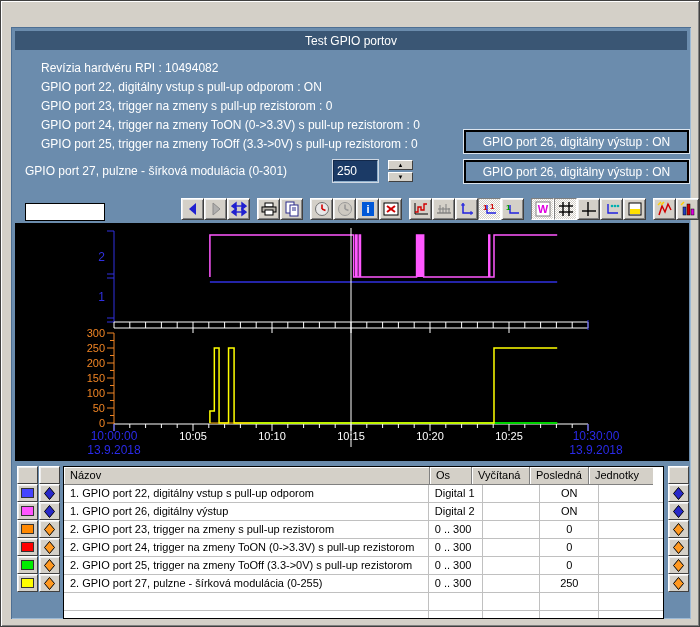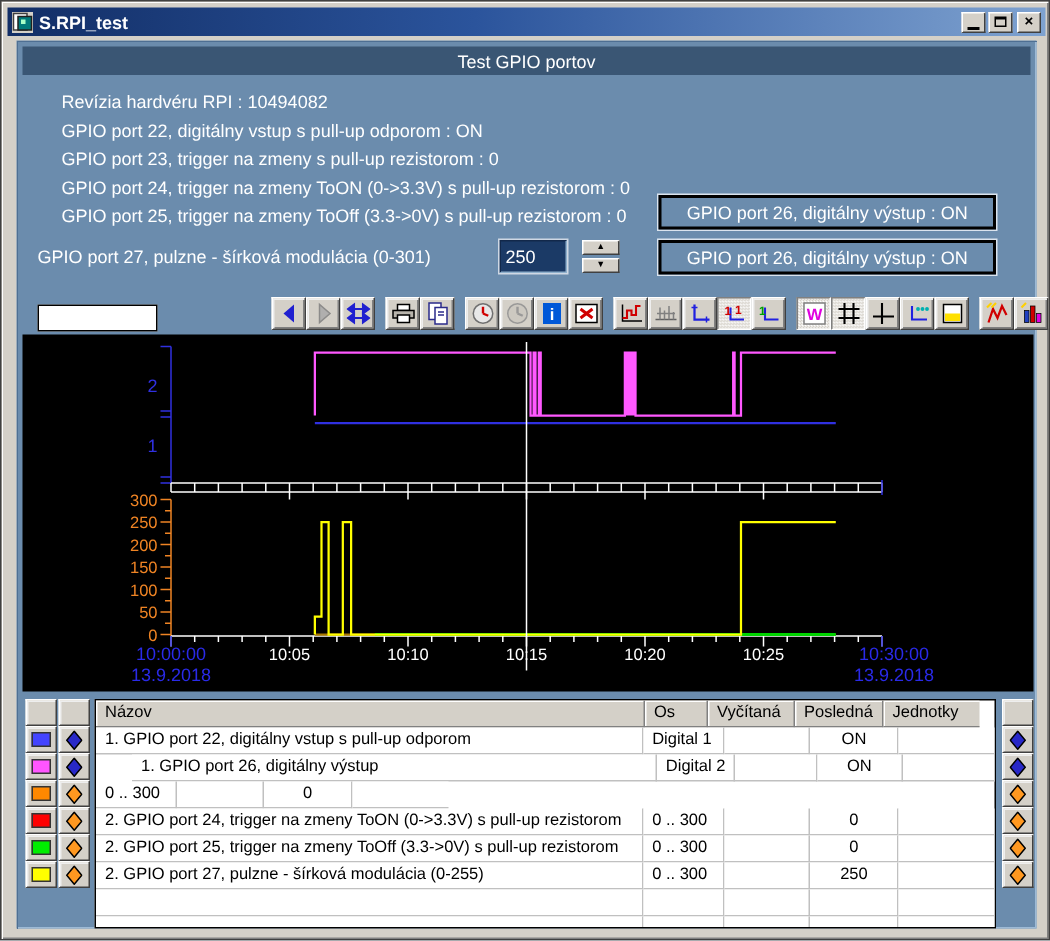--- a/index.html
+++ b/index.html
@@ -20,21 +20,21 @@
        color:#fff;font-size:12px;display:flex;align-items:center;justify-content:center;}
   .info{position:absolute;left:40px;top:58px;width:440px;}
   .info-line{height:19px;line-height:19px;color:#fff;font-size:12px;white-space:nowrap;}
   .pwm-label{position:absolute;left:24px;top:158px;height:24px;line-height:24px;color:#fff;font-size:12px;white-space:nowrap;}
   .pwm-input{position:absolute;left:332px;top:159px;width:45px;height:22px;background:#1b3a66;
        color:#fff;font-size:12px;border:1px solid;border-color:#12284a #8fb0cc #8fb0cc #12284a;
        padding:0 3px;outline:1px solid #cfd8e4;}
   .spinner{position:absolute;left:387px;top:159px;width:25px;height:22px;display:flex;flex-direction:column;justify-content:space-between;}
   .spin-btn{width:25px;height:10px;background:#d4d0c8;border:1px solid;border-color:#fff #404040 #404040 #fff;
        display:flex;align-items:center;justify-content:center;font-size:6px;color:#000;padding:0;line-height:6px;}
-  .gpio-btn{position:absolute;left:438px;width:225px;height:23px;background:#6b8cad;color:#fff;
+  .gpio-btn{position:absolute;left:463px;width:225px;height:23px;background:#6b8cad;color:#fff;
        font-size:12px;border:2px solid #000;box-shadow:0 0 0 1px #dbe4ee;display:flex;align-items:center;justify-content:center;white-space:nowrap;}
   .tool-field{position:absolute;left:24px;top:202px;width:80px;height:18px;background:#fff;border:1px solid #000;
        font-size:11px;padding:0 2px;}
   .toolbar{position:absolute;left:180px;top:197px;height:22px;display:flex;align-items:flex-start;}
   .ibtn{width:23px;height:22px;background:#d4d0c8;border:1px solid;border-color:#fff #404040 #404040 #fff;
        box-shadow:inset 1px 1px 0 #eee, inset -1px -1px 0 #808080;
        display:flex;align-items:center;justify-content:center;padding:0;position:relative;}
   .ibtn.pressed{border-color:#808080 #fff #fff #808080;box-shadow:none;
        background-image:repeating-conic-gradient(#ffffff 0% 25%, #d4d0c8 25% 50%);background-size:2px 2px;}
   .ibtn.grp{margin-left:7px;}
@@ -50,40 +50,20 @@
        box-shadow:inset 1px 1px 0 #fff;color:#000;}
   .tcell{height:18px;line-height:17px;padding:0 0 0 6px;border-right:1px solid #c0c0c0;border-bottom:1px solid #c0c0c0;
        overflow:hidden;white-space:nowrap;color:#000;background:#fff;}
   .tcell.center{text-align:center;padding:0;}
   .tcell:last-child{border-right:none;}
 </style>
 </head>
 <body>
 
 <div class="win">
-  <div class="titlebar">
-    <span style="display:inline-flex;">
-      <svg width="14" height="14">
-          <rect x="0" y="0" width="14" height="14" fill="#d4d0c8"></rect>
-          <rect x="1" y="1" width="9" height="11" fill="#fff" stroke="#404040"></rect>
-          <rect x="4" y="3" width="9" height="9" fill="#007a7a" stroke="#202020"></rect>
-          <rect x="6" y="5" width="3" height="3" fill="#a8ffc8"></rect>
-        </svg>
-    </span>
-    <span class="title">S.RPI_test</span>
-    <button class="tbtn">
-        <span style="width:8px;height:2px;background:#000;margin-top:8px;"></span>
-      </button>
-    <button class="tbtn">
-        <span style="width:8px;height:7px;border:1px solid #000;border-top-width:2px;"></span>
-      </button>
-    <button class="tbtn" style="margin-left:3px;">
-        <span>×</span>
-      </button>
-  </div>
 
   <div class="content"></div>
   <div class="band">Test GPIO portov</div>
 
   <div class="info" id="info-lines">
       <div class="info-line">Revízia hardvéru RPI : 10494082</div>
       <div class="info-line">GPIO port 22, digitálny vstup s pull-up odporom : ON</div>
       <div class="info-line">GPIO port 23, trigger na zmeny s pull-up rezistorom : 0</div>
       <div class="info-line">GPIO port 24, trigger na zmeny ToON (0-&gt;3.3V) s pull-up rezistorom : 0</div>
       <div class="info-line">GPIO port 25, trigger na zmeny ToOff (3.3-&gt;0V) s pull-up rezistorom : 0</div>
@@ -501,27 +481,28 @@
           <div class="tcell" style="width: 64px;">Jednotky</div>
         </div>
         <div class="trow">
           <div class="tcell" style="width: 366px;">1. GPIO port 22, digitálny vstup s pull-up odporom</div>
           <div class="tcell" style="width: 54px;">Digital 1</div>
           <div class="tcell center" style="width: 58px;"></div>
           <div class="tcell center" style="width: 59px;">ON</div>
           <div class="tcell" style="width: 64px;"></div>
         </div>
         <div class="trow">
-          <div class="tcell" style="width: 366px; margin-left: 24px;">1. GPIO port 26, digitálny výstup</div>
+          <div class="tcell" style="width: 366px;">1. GPIO port 26, digitálny výstup</div>
           <div class="tcell" style="width: 54px;">Digital 2</div>
           <div class="tcell center" style="width: 58px;"></div>
           <div class="tcell center" style="width: 59px;">ON</div>
           <div class="tcell" style="width: 64px;"></div>
         </div>
         <div class="trow">
+          <div class="tcell" style="width: 366px;">2. GPIO port 23, trigger na zmeny s pull-up rezistorom</div>
           <div class="tcell" style="width: 54px;">0 .. 300</div>
           <div class="tcell center" style="width: 58px;"></div>
           <div class="tcell center" style="width: 59px;">0</div>
           <div class="tcell" style="width: 64px;"></div>
         </div>
         <div class="trow">
           <div class="tcell" style="width: 366px;">2. GPIO port 24, trigger na zmeny ToON (0-&gt;3.3V) s pull-up rezistorom</div>
           <div class="tcell" style="width: 54px;">0 .. 300</div>
           <div class="tcell center" style="width: 58px;"></div>
           <div class="tcell center" style="width: 59px;">0</div>

